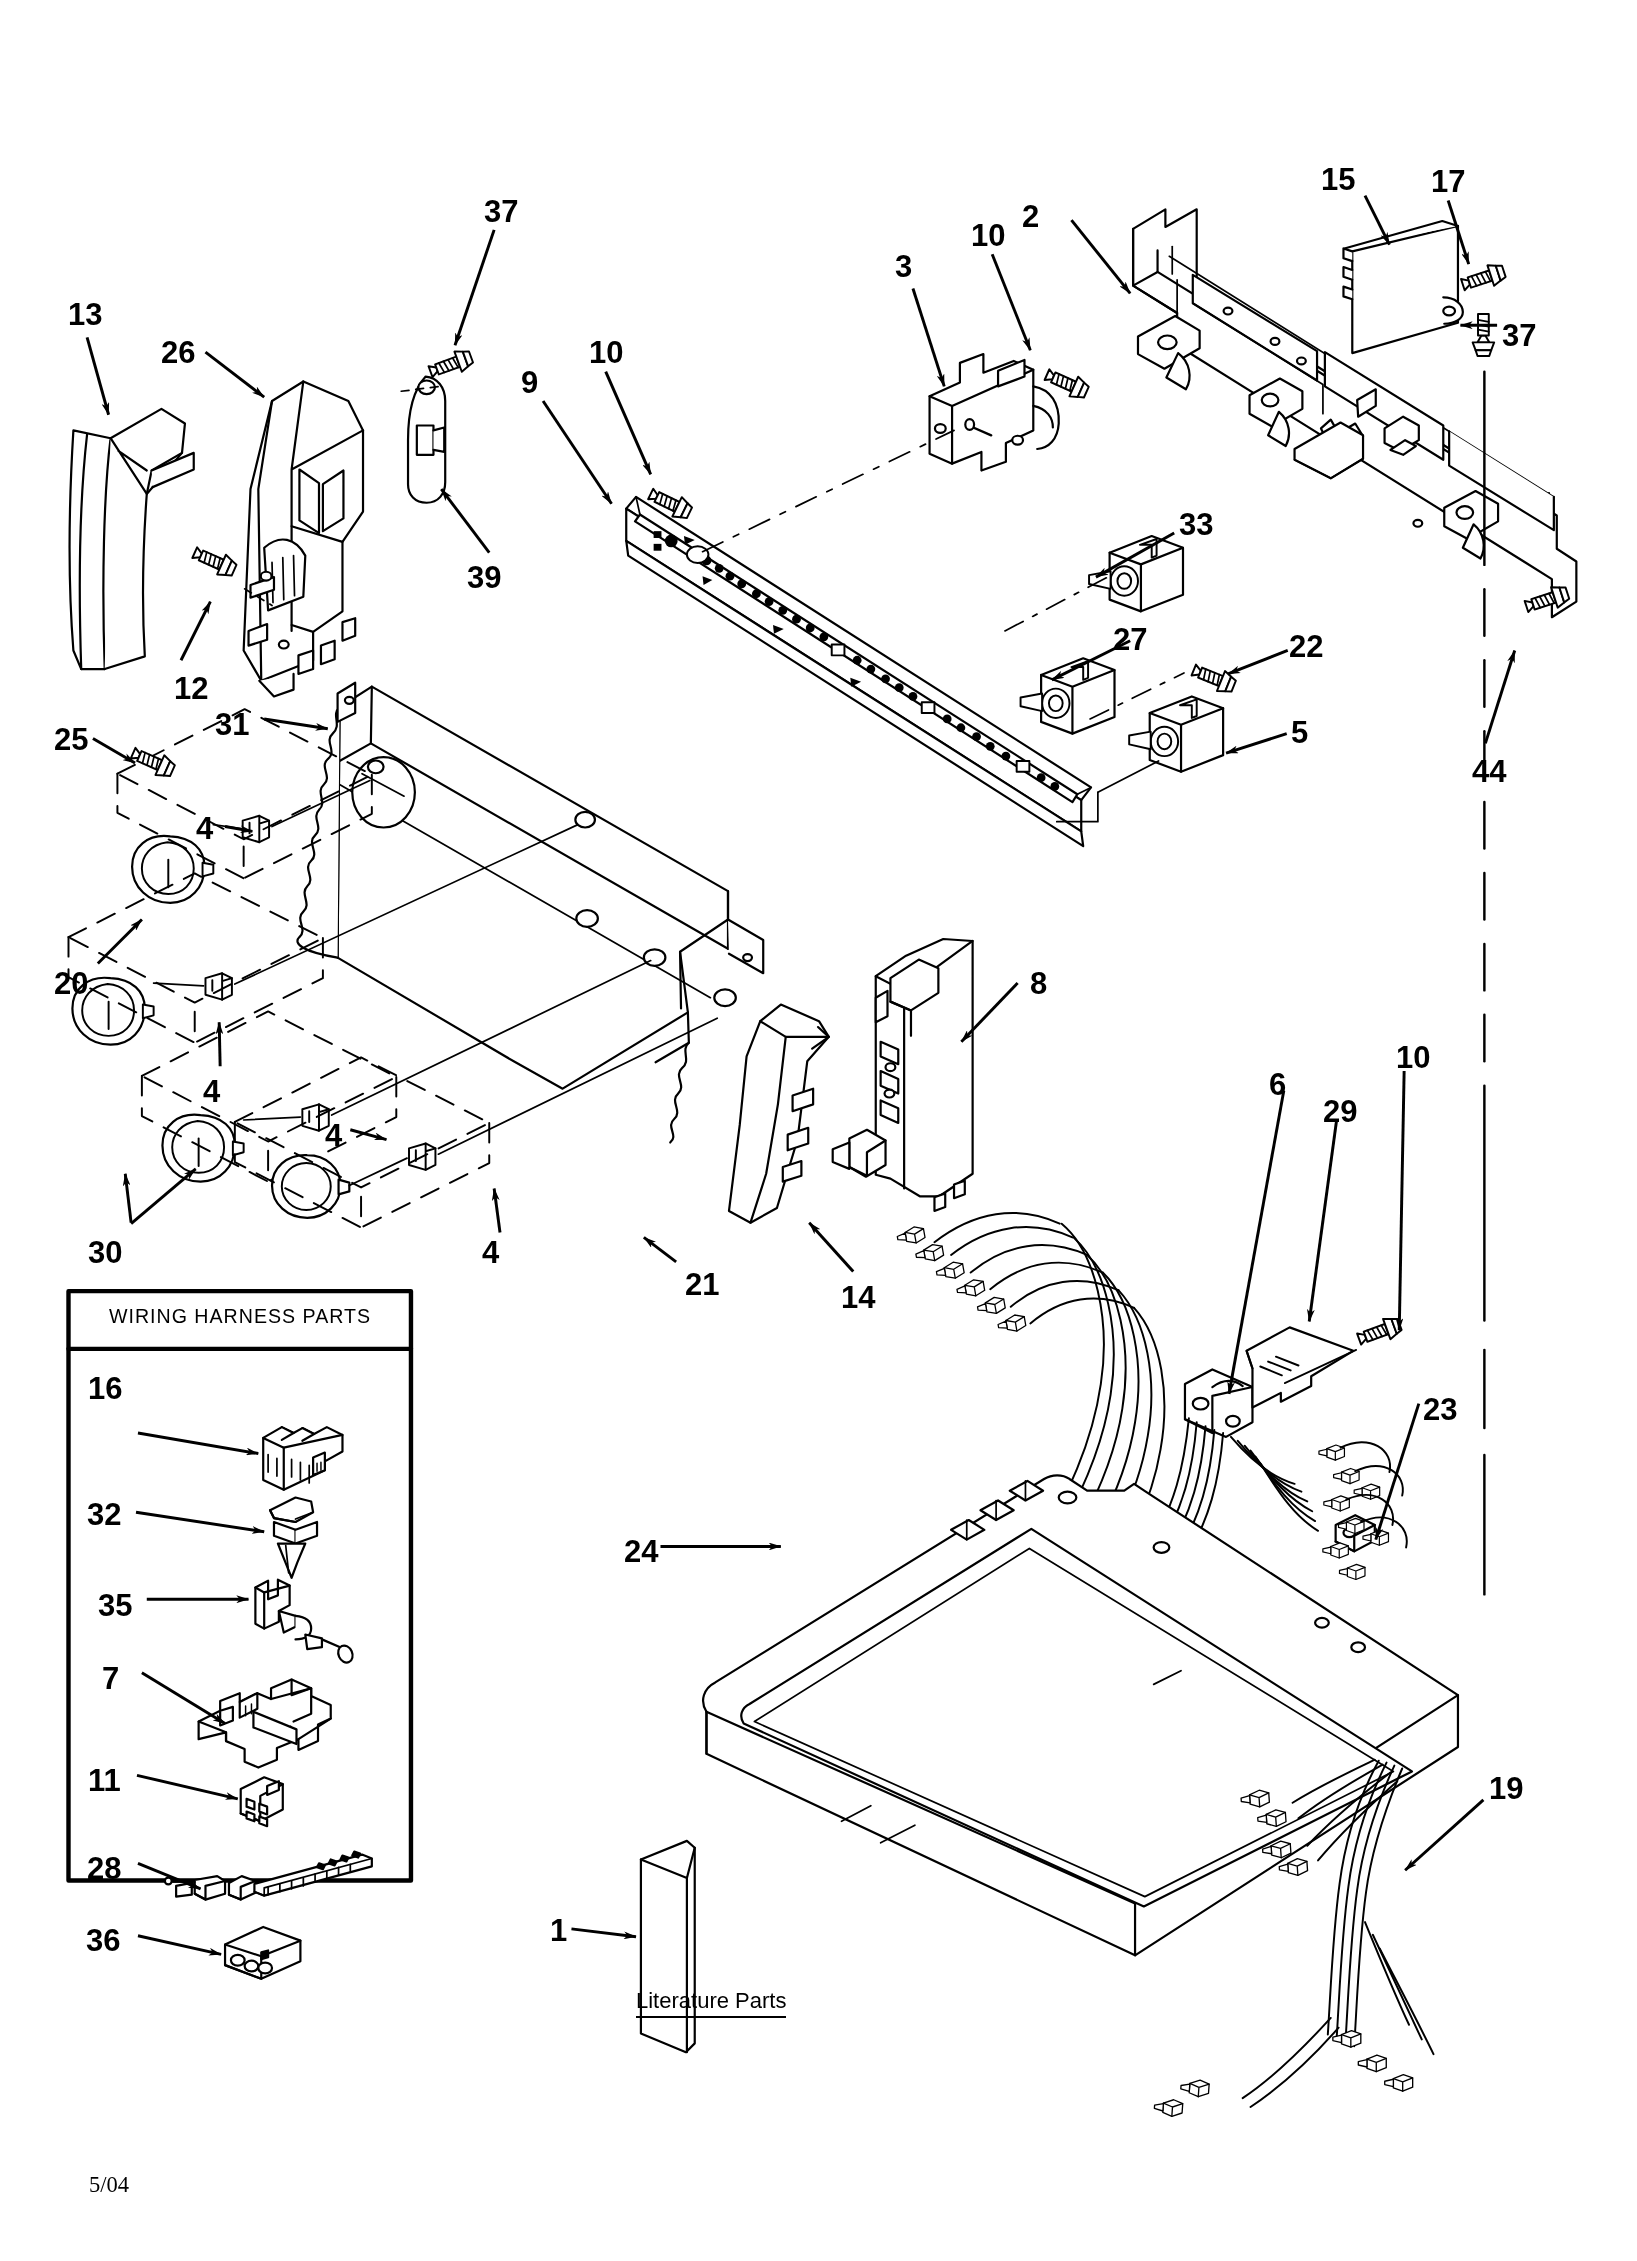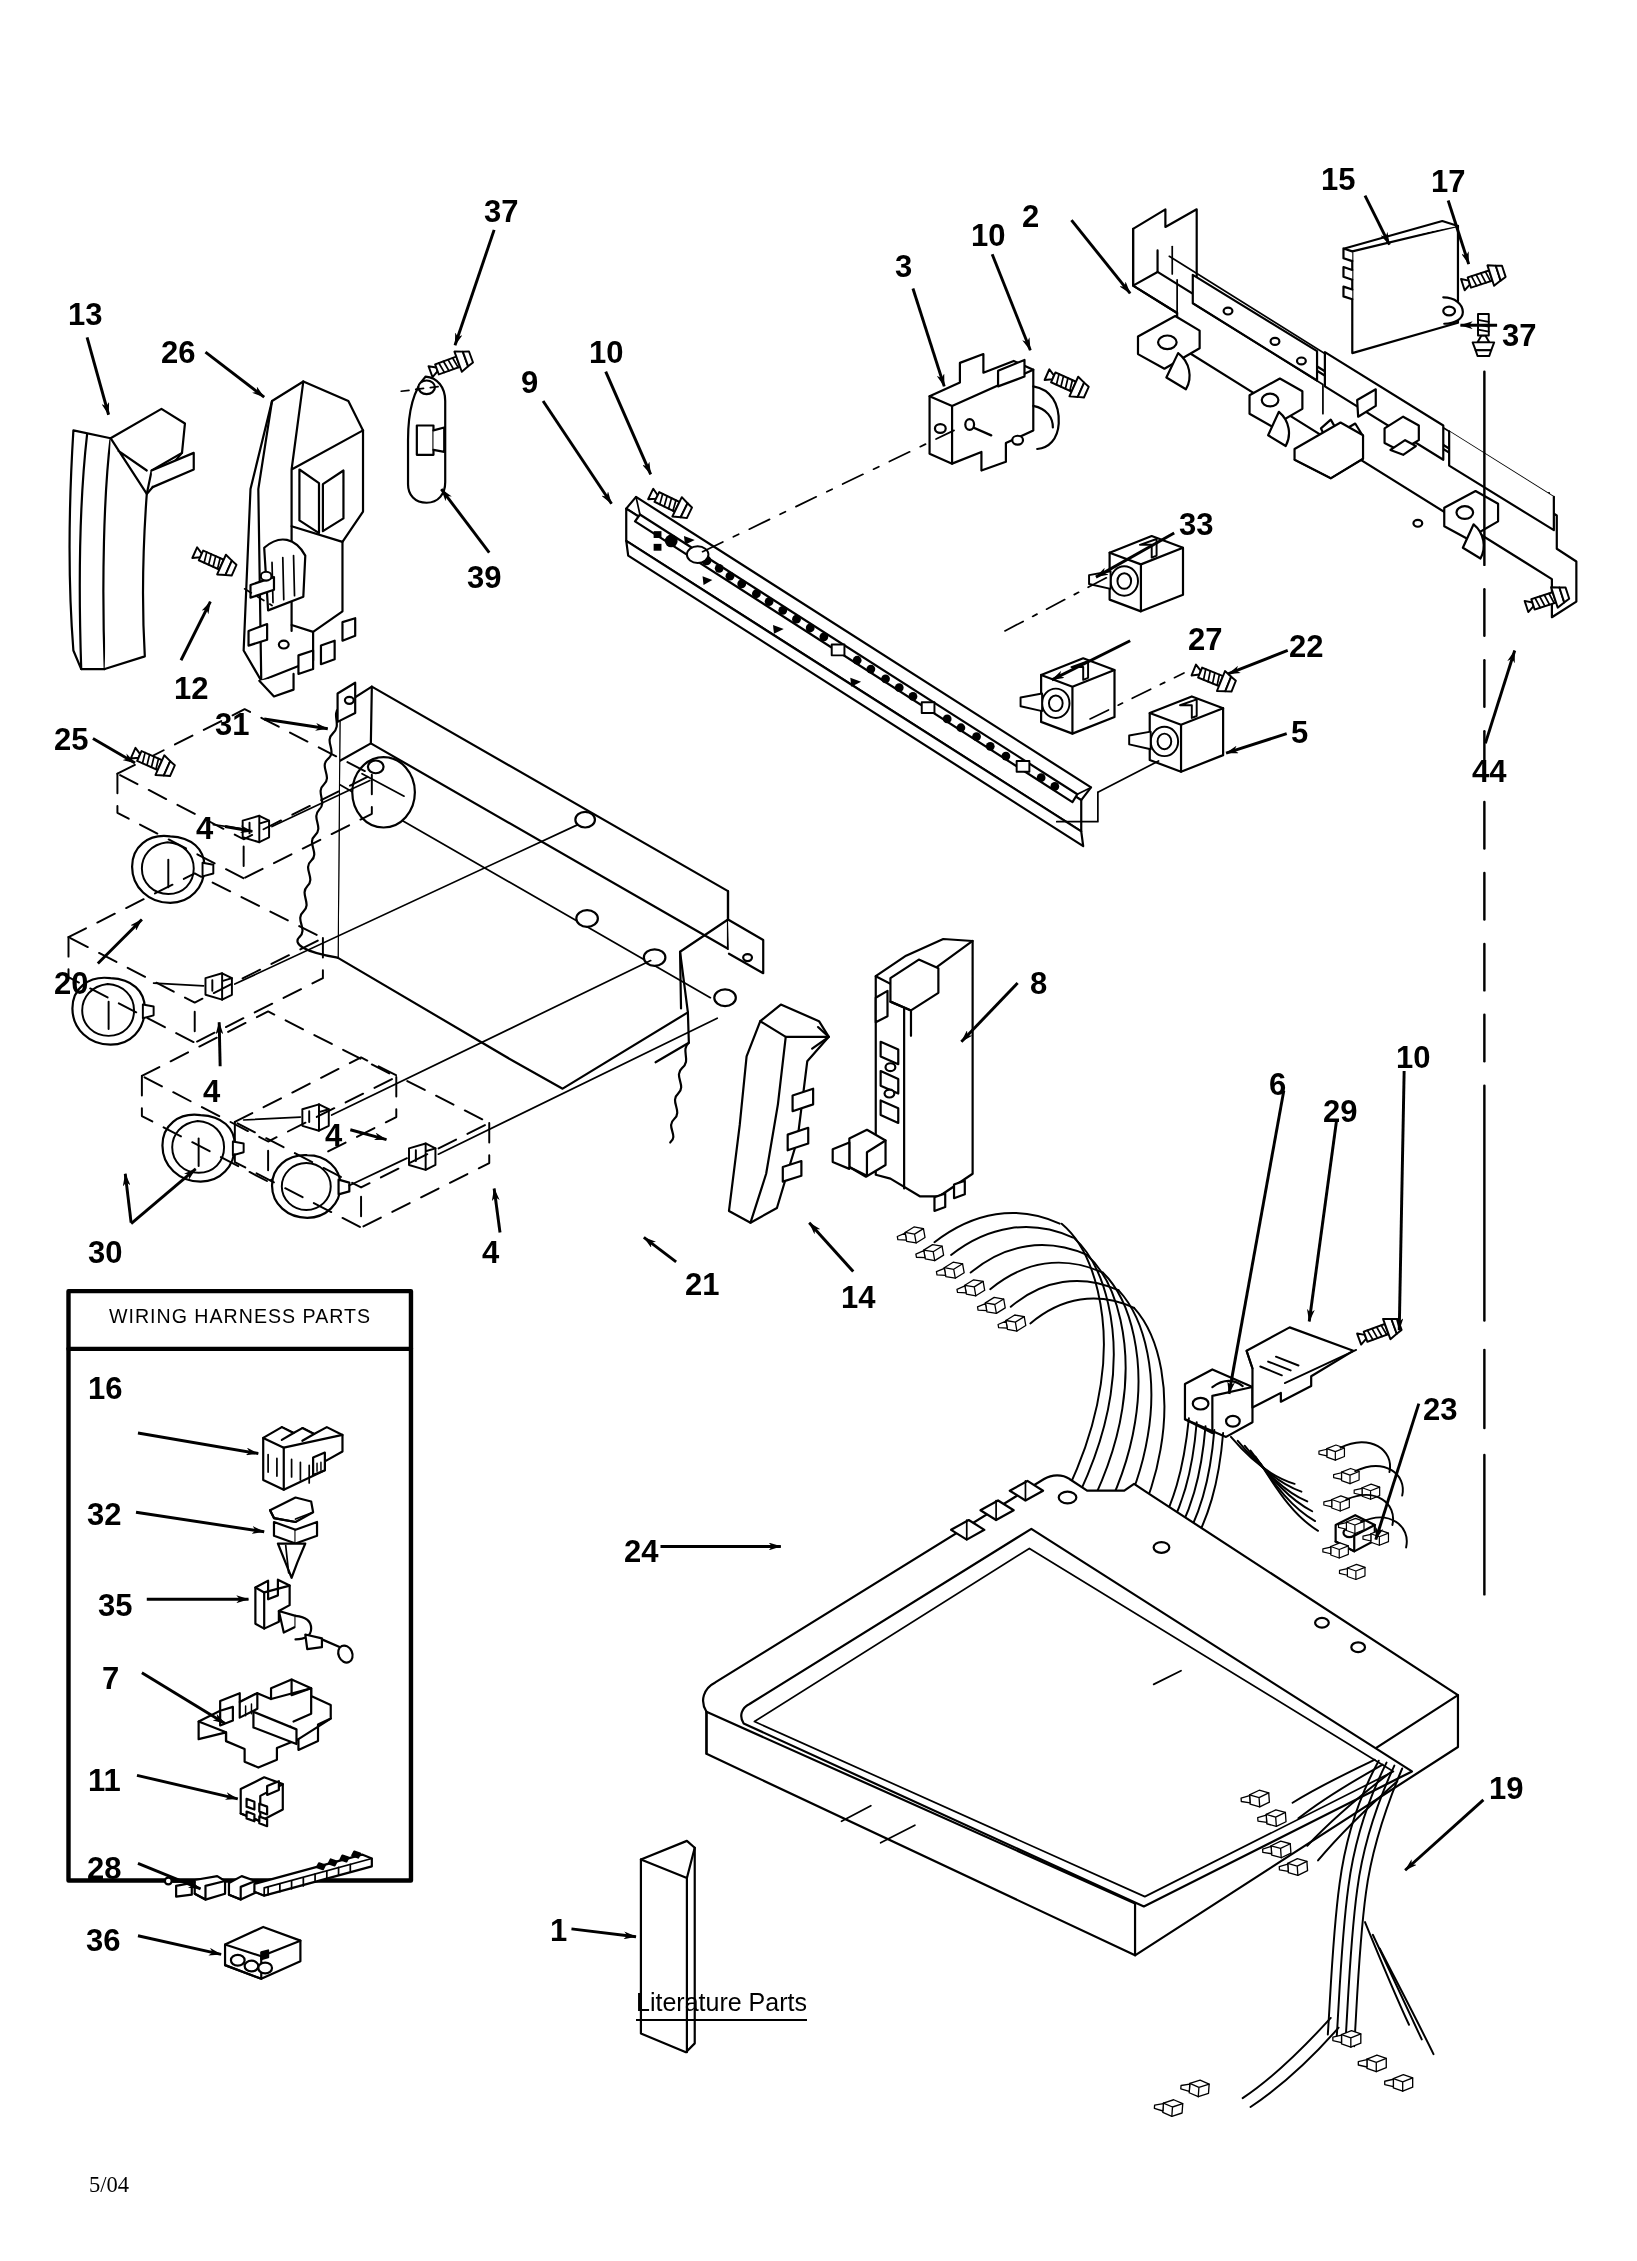--- a/index.html
+++ b/index.html
@@ -5,21 +5,21 @@
   html,body{margin:0;padding:0;background:#fff;}
   body{width:1638px;height:2261px;position:relative;overflow:hidden;
        font-family:"Liberation Sans",sans-serif;color:#000;}
   #root{position:absolute;inset:0;}
   svg.layer{position:absolute;left:0;top:0;width:1638px;height:2261px;overflow:visible;}
   .callout{position:absolute;font-family:"Liberation Sans",sans-serif;font-weight:700;
            font-size:31px;line-height:1;color:#000;white-space:nowrap;}
   .boxtitle{position:absolute;font-family:"Liberation Sans",sans-serif;font-weight:400;
             font-size:19.6px;letter-spacing:1px;color:#000;white-space:nowrap;}
   .litlabel{position:absolute;font-family:"Liberation Sans",sans-serif;font-weight:400;
-            font-size:25px;color:#000;white-space:nowrap;
+            font-size:22px;color:#000;white-space:nowrap;
             border-bottom:2.4px solid #000;padding-bottom:2px;}
   .datestamp{position:absolute;font-family:"Liberation Serif",serif;font-weight:400;
              font-size:22.5px;color:#000;white-space:nowrap;}
 </style>
 </head>
 <body>
 
 <div id="root">
 
 <svg class="layer" viewBox="0 0 3348 4623" preserveAspectRatio="none">
@@ -700,21 +700,21 @@
       <div class="callout" style="left: 157px; top: 673px; margin-left: 17px;">12</div>
       <div class="callout" style="left: 521px; top: 367px;">9</div>
       <div class="callout" style="left: 589px; top: 337px;">10</div>
       <div class="callout" style="left: 895px; top: 251px;">3</div>
       <div class="callout" style="left: 971px; top: 220px;">10</div>
       <div class="callout" style="left: 1022px; top: 201px;">2</div>
       <div class="callout" style="left: 1321px; top: 164px;">15</div>
       <div class="callout" style="left: 1431px; top: 166px;">17</div>
       <div class="callout" style="left: 1502px; top: 320px;">37</div>
       <div class="callout" style="left: 1179px; top: 509px;">33</div>
-      <div class="callout" style="left: 1188px; top: 624px; text-align: center;">27</div>
+      <div class="callout" style="left: 1113px; top: 624px; text-align: center;">27</div>
       <div class="callout" style="left: 1289px; top: 631px;">22</div>
       <div class="callout" style="left: 1291px; top: 717px;">5</div>
       <div class="callout" style="left: 1472px; top: 756px;">44</div>
       <div class="callout" style="left: 54px; top: 724px;">25</div>
       <div class="callout" style="left: 215px; top: 709px;">31</div>
       <div class="callout" style="left: 196px; top: 813px;">4</div>
       <div class="callout" style="left: 54px; top: 968px;">20</div>
       <div class="callout" style="left: 203px; top: 1076px;">4</div>
       <div class="callout" style="left: 325px; top: 1120px;">4</div>
       <div class="callout" style="left: 88px; top: 1237px;">30</div>

